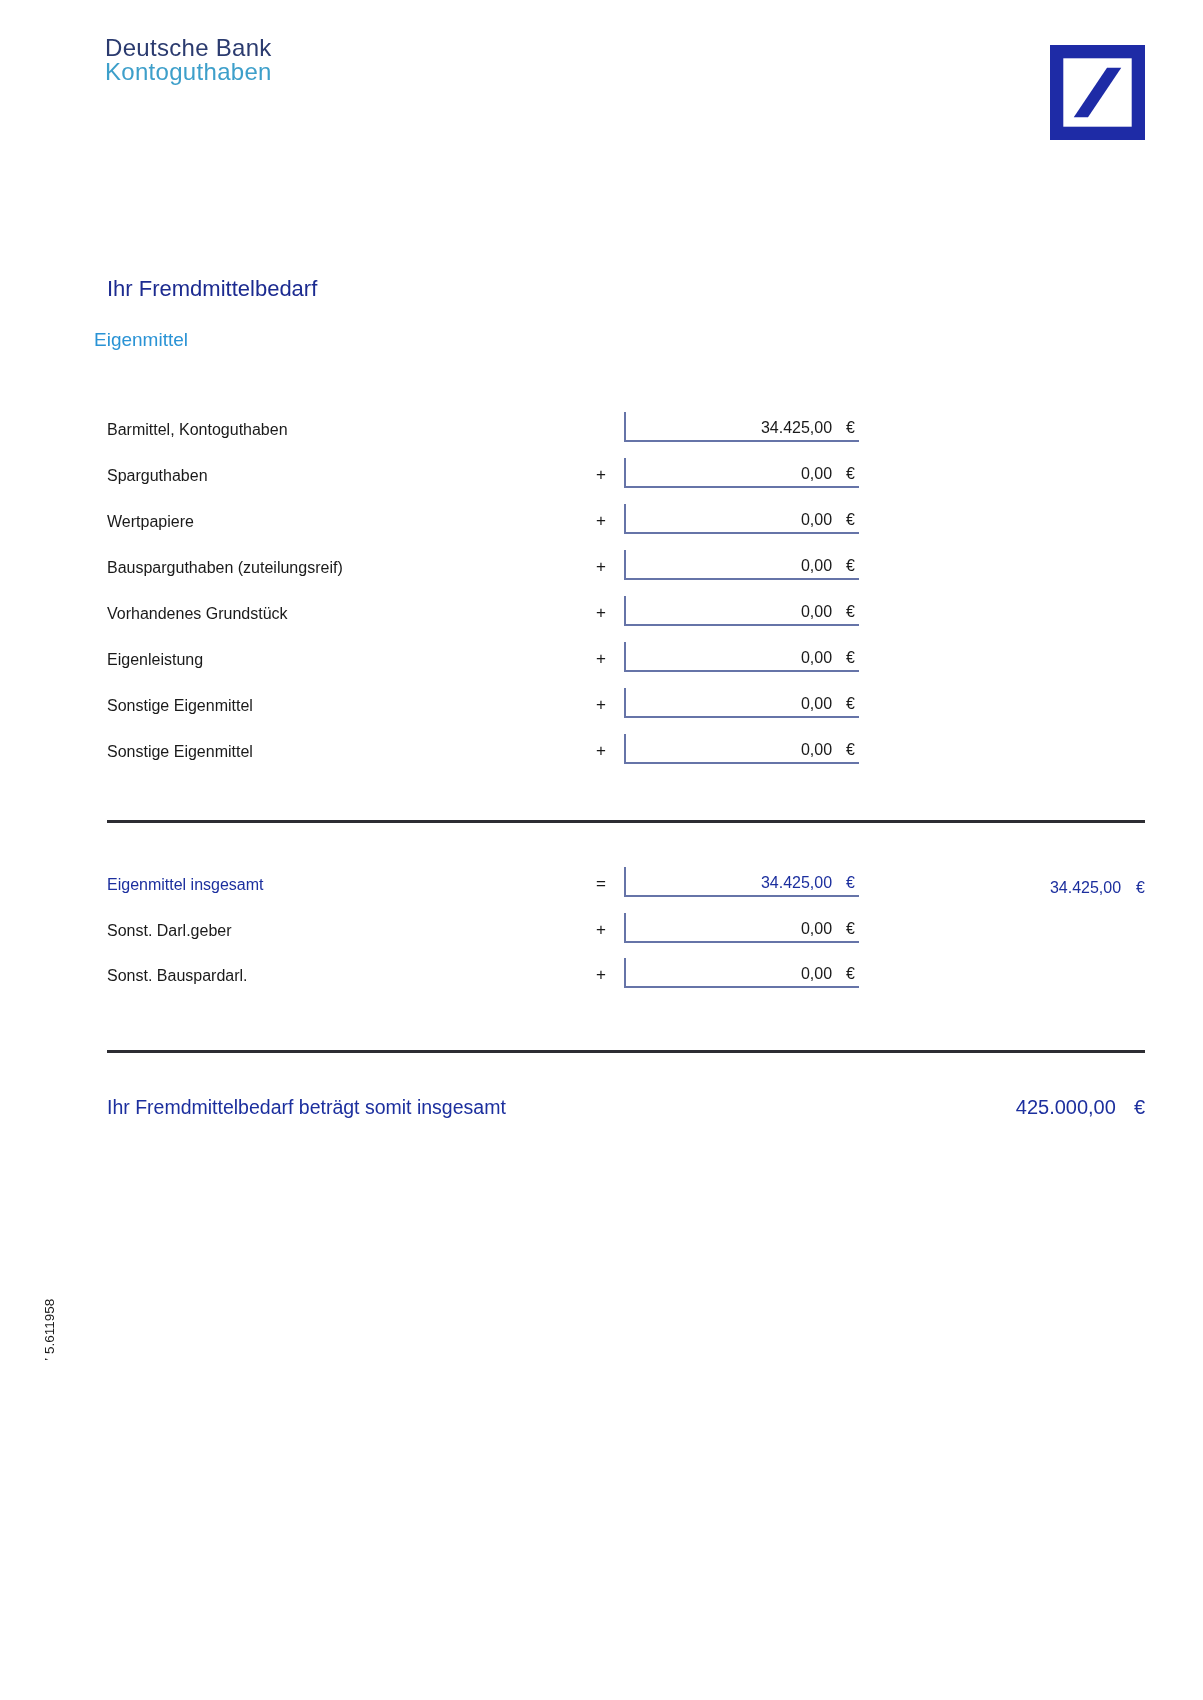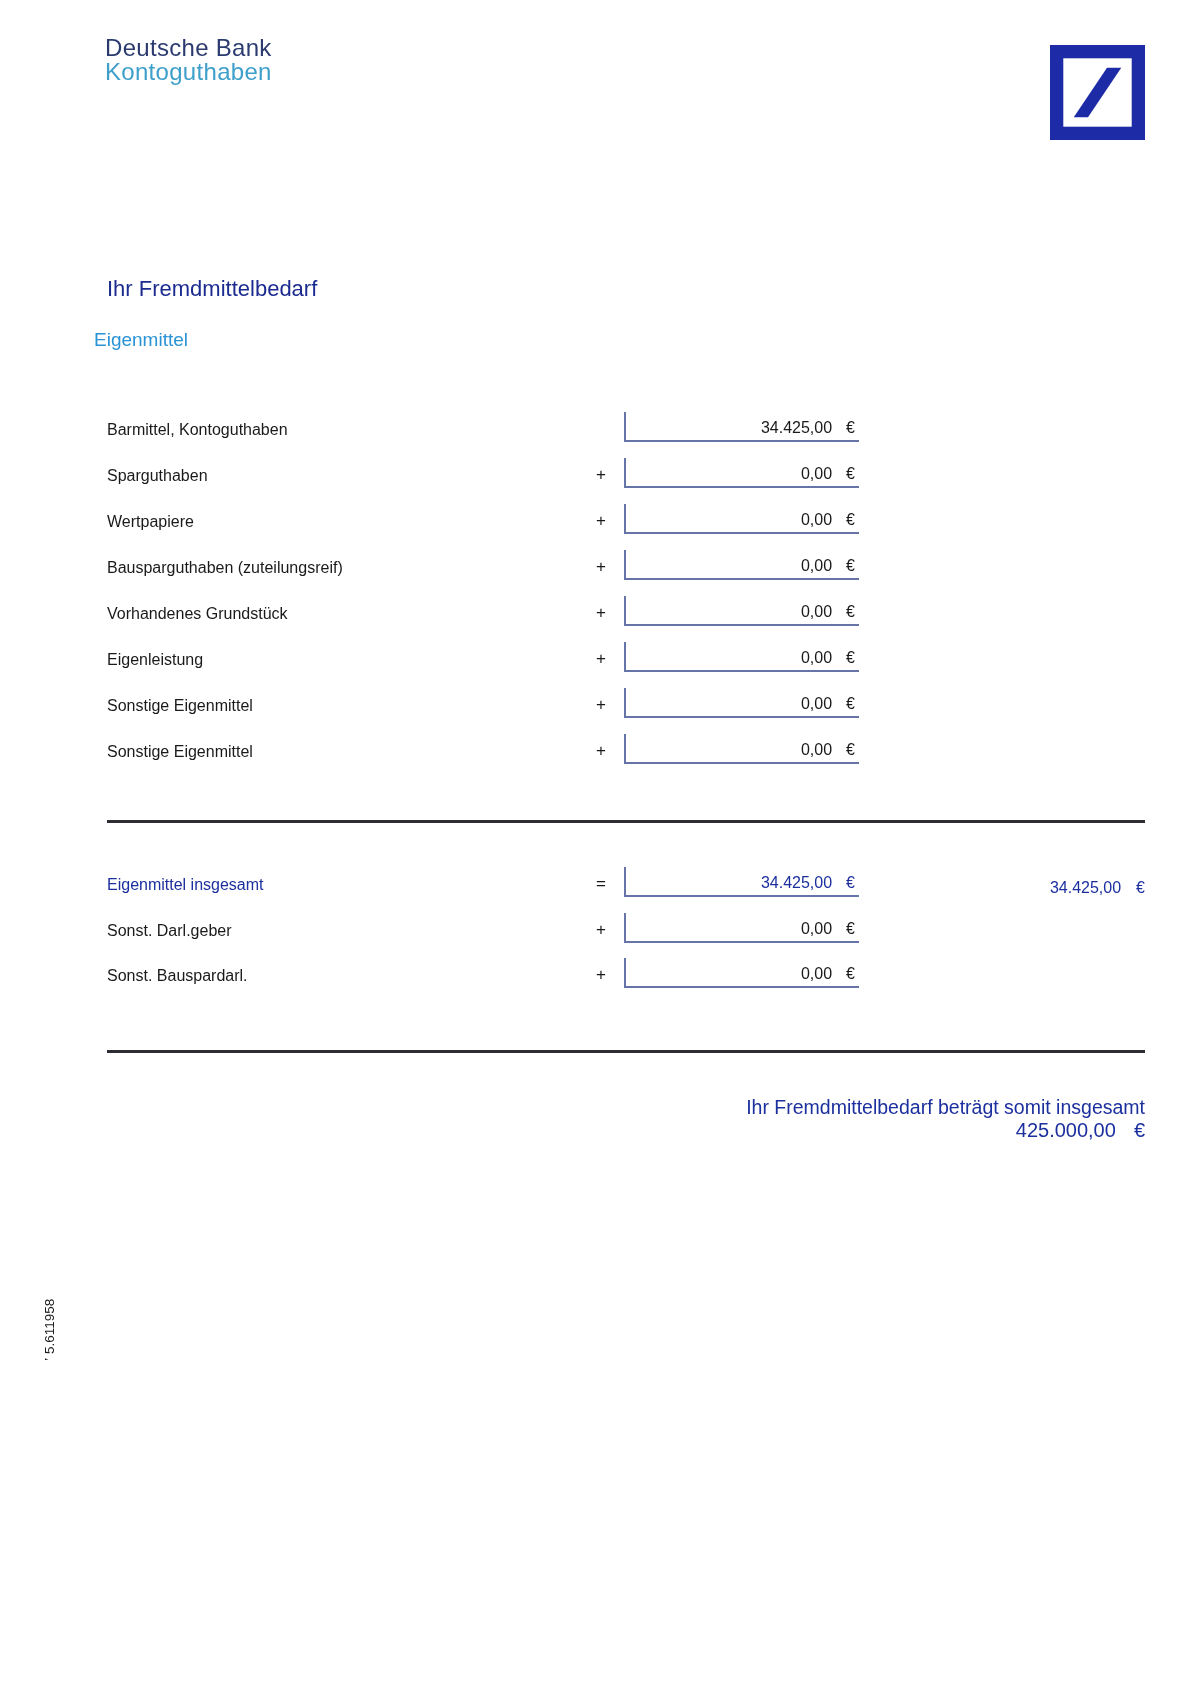--- a/index.html
+++ b/index.html
@@ -68,21 +68,21 @@
   
   .rule{
     position:absolute; left:107px; right:58px; height:3px;
     background:#2d2d33;
   }
   .rule.r1{top:820px;}
   .rule.r2{top:1050px;}
   
   .summary{
     position:absolute; left:107px; right:58px; top:1096px;
-    display:flex; align-items:flex-end; justify-content:space-between;flex-direction:column;
+    display:flex; align-items:flex-end; justify-content:space-between;
   }
   .summary .lbl{font-size:19.5px; color:#1c2f9e;}
   .summary .amount{
     display:flex; align-items:center;
     font-size:20px; color:#1c2f9e;
   }
   .summary .amount .cur{margin-left:18px;}
   
   .side-code{
     position:absolute; left:42px; top:1537px;

